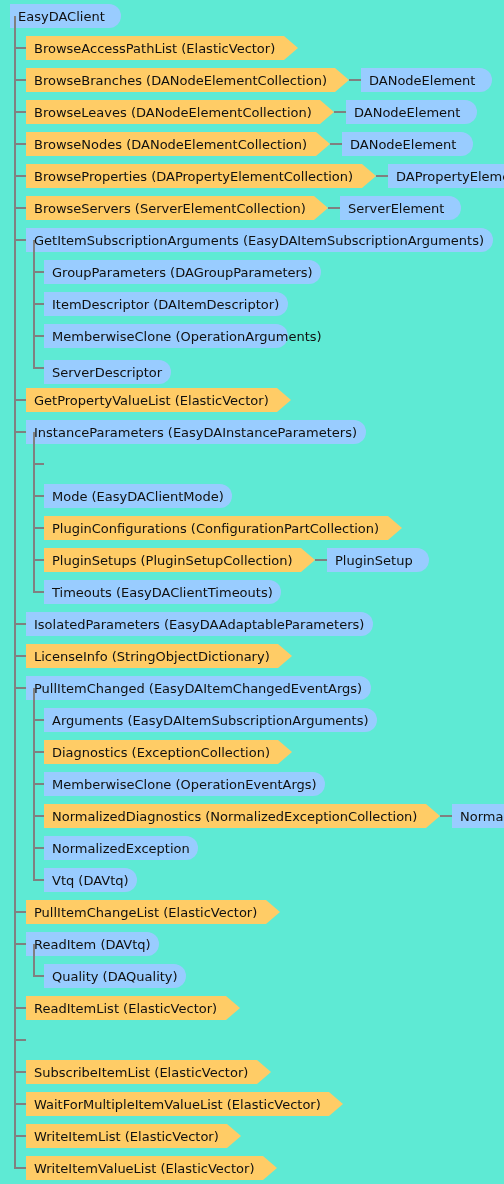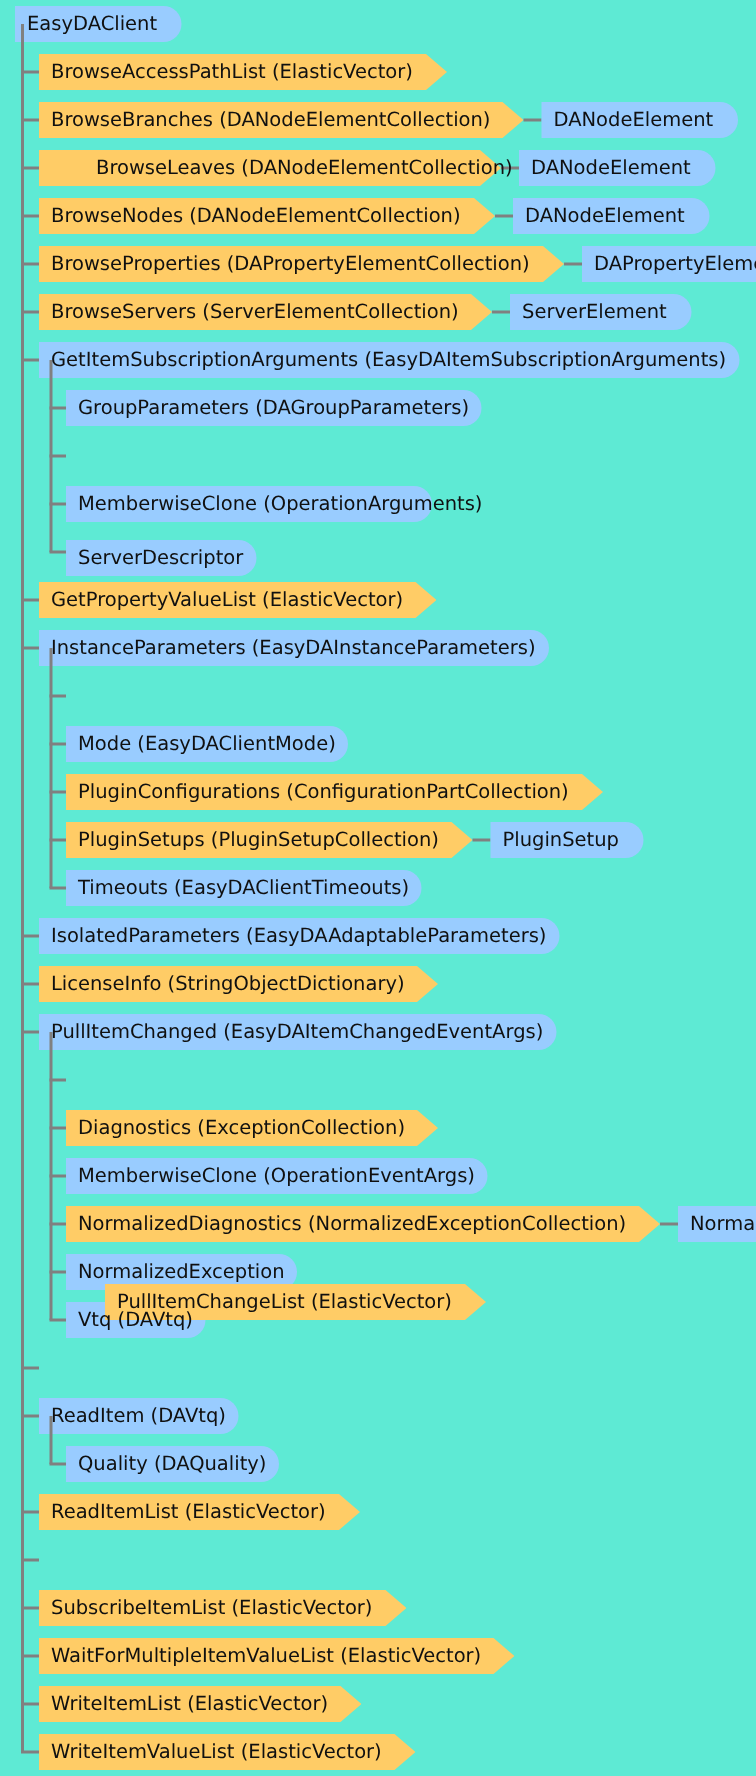--- a/index.html
+++ b/index.html
@@ -98,21 +98,21 @@
     <div class="node orange" style="left: 26px; top: 68px; width: 323px;">
       <div class="body"></div>
       <span class="txt"><span class="label">BrowseBranches (DANodeElementCollection)</span></span>
     </div>
     <div class="linkline" style="left: 349px; top: 79px; width: 12px; height: 2px;"></div>
     <div class="node blue" style="left: 361px; top: 68px; width: 131px;">
       <div class="body"></div>
       <span class="txt"><span class="label">DANodeElement</span></span>
     </div>
     <div class="hline" style="left: 14px; top: 111px; width: 12px; height: 2px;"></div>
-    <div class="node orange" style="left: 26px; top: 100px; width: 308px; padding-left: 30px;">
+    <div class="node orange" style="left: 26px; top: 100px; width: 308px;">
       <div class="body"></div>
       <span class="txt"><span class="label">BrowseLeaves (DANodeElementCollection)</span></span>
     </div>
     <div class="linkline" style="left: 334px; top: 111px; width: 12px; height: 2px;"></div>
     <div class="node blue" style="left: 346px; top: 100px; width: 131px;">
       <div class="body"></div>
       <span class="txt"><span class="label">DANodeElement</span></span>
     </div>
     <div class="hline" style="left: 14px; top: 143px; width: 12px; height: 2px;"></div>
     <div class="node orange" style="left: 26px; top: 132px; width: 304px;">
@@ -148,20 +148,24 @@
     <div class="node blue" style="left: 26px; top: 228px; width: 467px;">
       <div class="body"></div>
       <span class="txt"><span class="label">GetItemSubscriptionArguments (EasyDAItemSubscriptionArguments)</span></span>
     </div>
     <div class="hline" style="left: 33px; top: 271px; width: 11px; height: 2px;"></div>
     <div class="node blue" style="left: 44px; top: 260px; width: 277px;">
       <div class="body"></div>
       <span class="txt"><span class="label">GroupParameters (DAGroupParameters)</span></span>
     </div>
     <div class="hline" style="left: 33px; top: 303px; width: 11px; height: 2px;"></div>
+    <div class="node blue" style="left: 44px; top: 292px; width: 244px;">
+      <div class="body"></div>
+      <span class="txt"><span class="label">ItemDescriptor (DAItemDescriptor)</span></span>
+    </div>
     <div class="hline" style="left: 33px; top: 335px; width: 11px; height: 2px;"></div>
     <div class="node blue" style="left: 44px; top: 324px; width: 244px;">
       <div class="body"></div>
       <span class="txt"><span class="label">MemberwiseClone (OperationArguments)</span></span>
     </div>
     <div class="hline" style="left: 33px; top: 367px; width: 11px; height: 2px;"></div>
     <div class="node blue" style="left: 44px; top: 360px; width: 127px;">
       <div class="body"></div>
       <span class="txt"><span class="label">ServerDescriptor</span></span>
     </div>
@@ -210,20 +214,24 @@
     <div class="node orange" style="left: 26px; top: 644px; width: 266px;">
       <div class="body"></div>
       <span class="txt"><span class="label">LicenseInfo (StringObjectDictionary)</span></span>
     </div>
     <div class="hline" style="left: 14px; top: 687px; width: 12px; height: 2px;"></div>
     <div class="node blue" style="left: 26px; top: 676px; width: 345px;">
       <div class="body"></div>
       <span class="txt"><span class="label">PullItemChanged (EasyDAItemChangedEventArgs)</span></span>
     </div>
     <div class="hline" style="left: 33px; top: 719px; width: 11px; height: 2px;"></div>
+    <div class="node blue" style="left: 44px; top: 708px; width: 333px;">
+      <div class="body"></div>
+      <span class="txt"><span class="label">Arguments (EasyDAItemSubscriptionArguments)</span></span>
+    </div>
     <div class="hline" style="left: 33px; top: 751px; width: 11px; height: 2px;"></div>
     <div class="node orange" style="left: 44px; top: 740px; width: 248px;">
       <div class="body"></div>
       <span class="txt"><span class="label">Diagnostics (ExceptionCollection)</span></span>
     </div>
     <div class="hline" style="left: 33px; top: 783px; width: 11px; height: 2px;"></div>
     <div class="node blue" style="left: 44px; top: 772px; width: 281px;">
       <div class="body"></div>
       <span class="txt"><span class="label">MemberwiseClone (OperationEventArgs)</span></span>
     </div>
@@ -241,21 +249,21 @@
     <div class="node blue" style="left: 44px; top: 836px; width: 154px;">
       <div class="body"></div>
       <span class="txt"><span class="label">NormalizedException</span></span>
     </div>
     <div class="hline" style="left: 33px; top: 879px; width: 11px; height: 2px;"></div>
     <div class="node blue" style="left: 44px; top: 868px; width: 93px;">
       <div class="body"></div>
       <span class="txt"><span class="label">Vtq (DAVtq)</span></span>
     </div>
     <div class="hline" style="left: 14px; top: 911px; width: 12px; height: 2px;"></div>
-    <div class="node orange" style="left: 26px; top: 856px; width: 254px; margin-left: 44px;">
+    <div class="node orange" style="left: 26px; top: 900px; width: 254px;">
       <div class="body"></div>
       <span class="txt"><span class="label">PullItemChangeList (ElasticVector)</span></span>
     </div>
     <div class="hline" style="left: 14px; top: 943px; width: 12px; height: 2px;"></div>
     <div class="node blue" style="left: 26px; top: 932px; width: 133px;">
       <div class="body"></div>
       <span class="txt"><span class="label">ReadItem (DAVtq)</span></span>
     </div>
     <div class="hline" style="left: 33px; top: 975px; width: 11px; height: 2px;"></div>
     <div class="node blue" style="left: 44px; top: 964px; width: 142px;">

